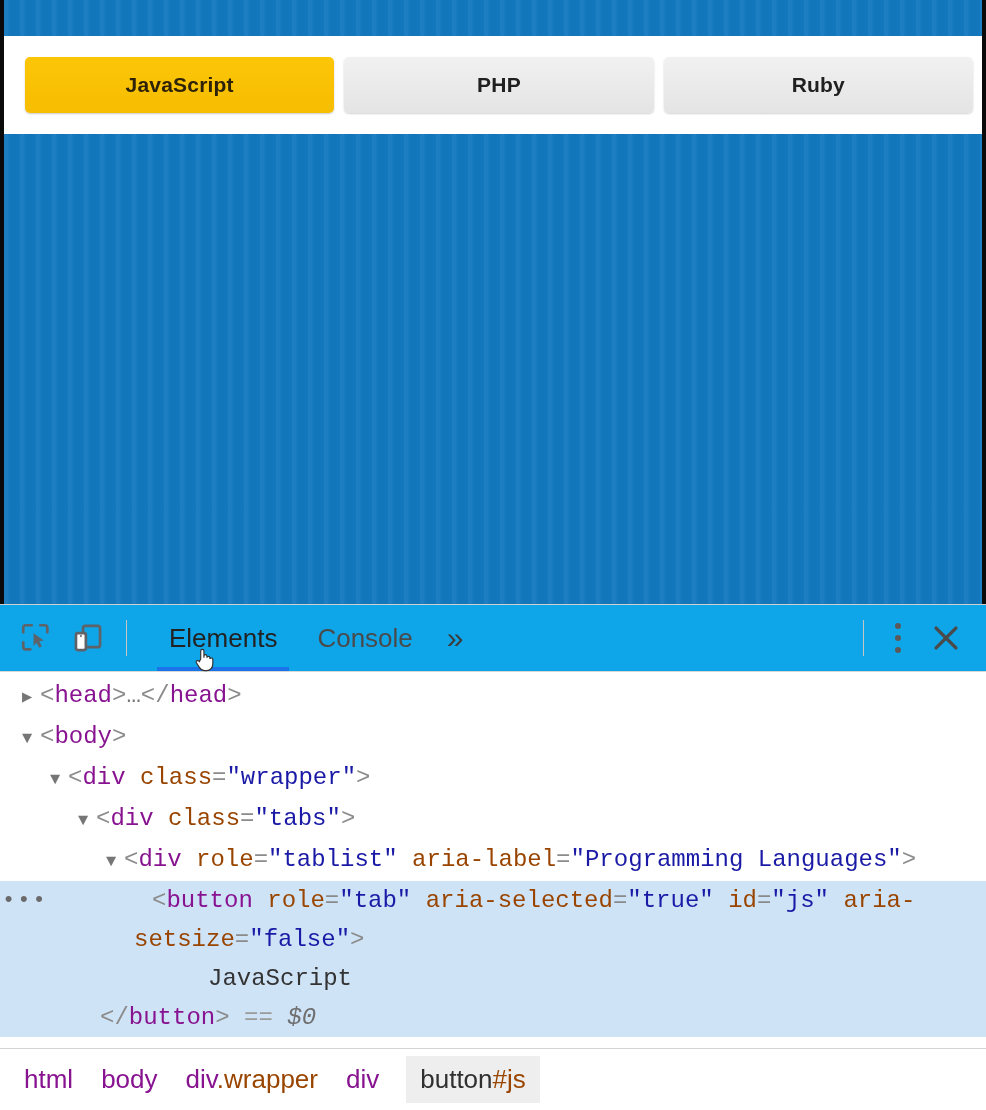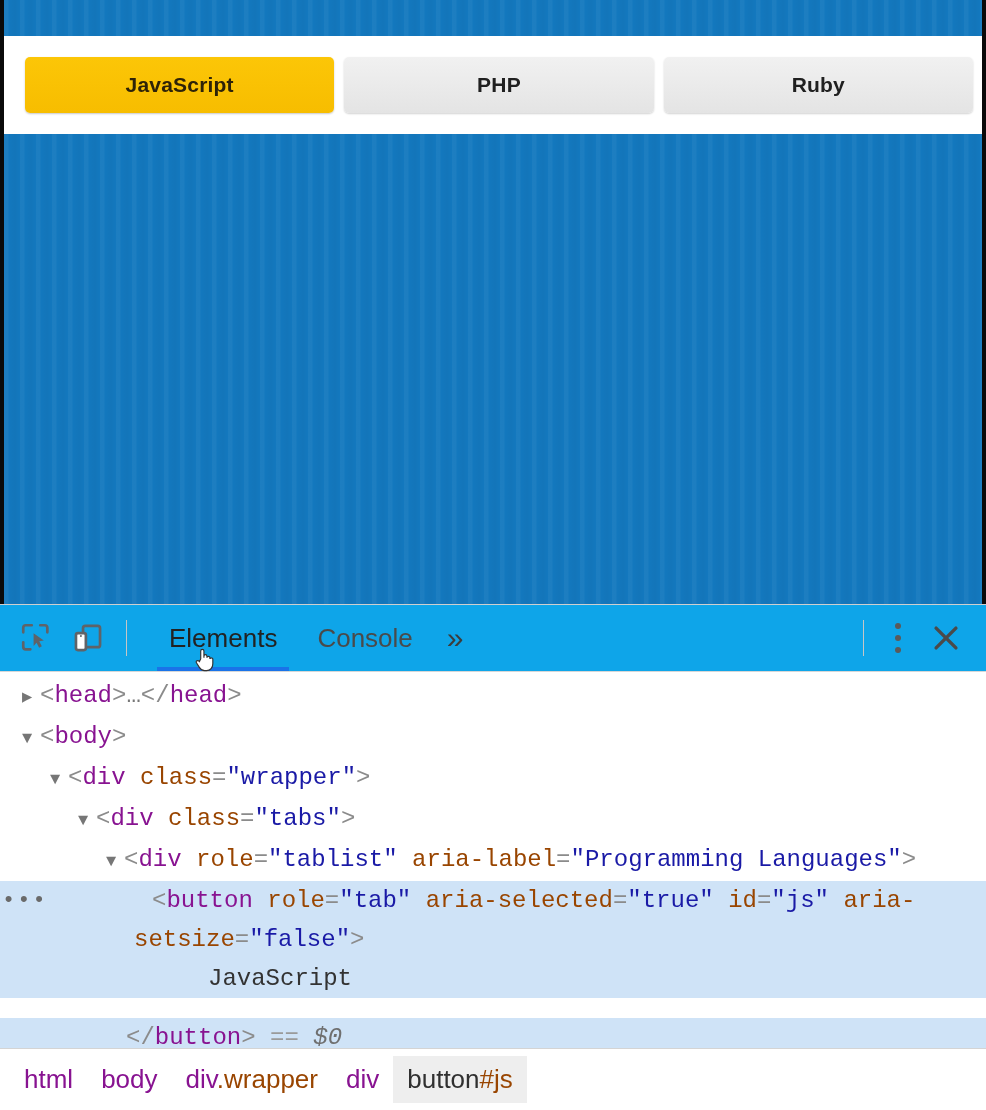--- a/index.html
+++ b/index.html
@@ -265,20 +265,21 @@
     color: #881391;
     background: transparent;
     border: 0;
     cursor: pointer;
     white-space: nowrap;
   }
   .crumb .cls { color: #994500; }
   .crumb.selected {
     background: #eeeeee;
     color: #303030;
+    margin-left: 13px;
   }
   #cursor-hand {
     position: absolute;
     left: 192px;
     top: 645px;
     width: 26px;
     height: 30px;
     pointer-events: none;
     z-index: 50;
   }
@@ -351,21 +352,21 @@
   </div>
 
   <div id="dom-tree">
       <div class="dom-row" style="padding-left: 22px; text-indent: 0px;"><span class="arrow">▶</span><span class="punct">&lt;</span><span class="tag">head</span><span class="punct">&gt;</span><span class="dots">…</span><span class="punct">&lt;/</span><span class="tag">head</span><span class="punct">&gt;</span></div>
       <div class="dom-row" style="padding-left: 22px; text-indent: 0px;"><span class="arrow">▼</span><span class="punct">&lt;</span><span class="tag">body</span><span class="punct">&gt;</span></div>
       <div class="dom-row" style="padding-left: 50px; text-indent: 0px;"><span class="arrow">▼</span><span class="punct">&lt;</span><span class="tag">div</span><span class="txt"> </span><span class="attr">class</span><span class="punct">=</span><span class="val">"wrapper"</span><span class="punct">&gt;</span></div>
       <div class="dom-row" style="padding-left: 78px; text-indent: 0px;"><span class="arrow">▼</span><span class="punct">&lt;</span><span class="tag">div</span><span class="txt"> </span><span class="attr">class</span><span class="punct">=</span><span class="val">"tabs"</span><span class="punct">&gt;</span></div>
       <div class="dom-row" style="padding-left: 106px; text-indent: 0px;"><span class="arrow">▼</span><span class="punct">&lt;</span><span class="tag">div</span><span class="txt"> </span><span class="attr">role</span><span class="punct">=</span><span class="val">"tablist"</span><span class="txt"> </span><span class="attr">aria-label</span><span class="punct">=</span><span class="val">"Programming Languages"</span><span class="punct">&gt;</span></div>
       <div class="dom-row selected" style="padding-left: 134px; text-indent: 0px;"><span class="ellipsis">•••</span><span class="arrow"></span><span class="punct">&lt;</span><span class="tag">button</span><span class="txt"> </span><span class="attr">role</span><span class="punct">=</span><span class="val">"tab"</span><span class="txt"> </span><span class="attr">aria-selected</span><span class="punct">=</span><span class="val">"true"</span><span class="txt"> </span><span class="attr">id</span><span class="punct">=</span><span class="val">"js"</span><span class="txt"> </span><span class="attr">aria-setsize</span><span class="punct">=</span><span class="val">"false"</span><span class="punct">&gt;</span></div>
       <div class="dom-row selected" style="padding-left: 190px; text-indent: 0px;"><span class="arrow"></span><span class="txt">JavaScript</span></div>
-      <div class="dom-row selected" style="padding-left: 108px; text-indent: 0px; margin-top: 20px;"><span class="arrow"></span><span class="punct">&lt;/</span><span class="tag">button</span><span class="punct">&gt;</span><span class="txt"> </span><span class="eqeq">==</span><span class="txt"> </span><span class="dollar">$0</span></div>
+      <div class="dom-row selected" style="padding-left: 82px; text-indent: 0px;"><span class="arrow"></span><span class="punct">&lt;/</span><span class="tag">button</span><span class="punct">&gt;</span><span class="txt"> </span><span class="eqeq">==</span><span class="txt"> </span><span class="dollar">$0</span></div>
     </div>
 
   <div id="crumbs">
       <button class="crumb"><span>html</span></button>
       <button class="crumb"><span>body</span></button>
       <button class="crumb"><span>div</span><span class="cls">.wrapper</span></button>
       <button class="crumb"><span>div</span></button>
       <button class="crumb selected"><span>button</span><span class="cls">#js</span></button>
     </div>
 </div>

